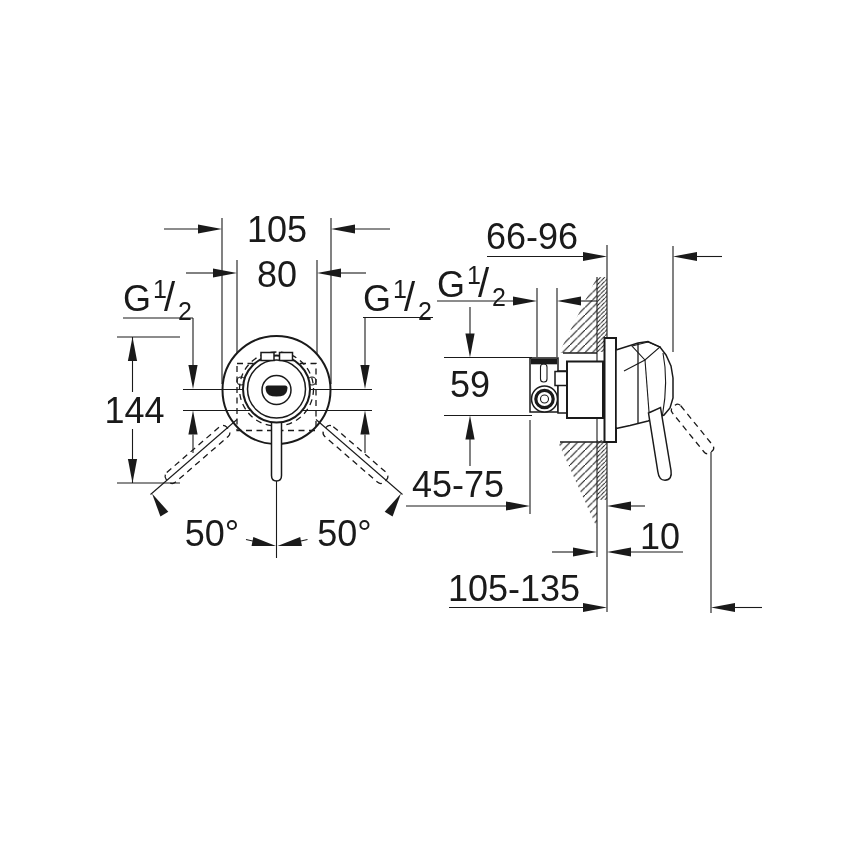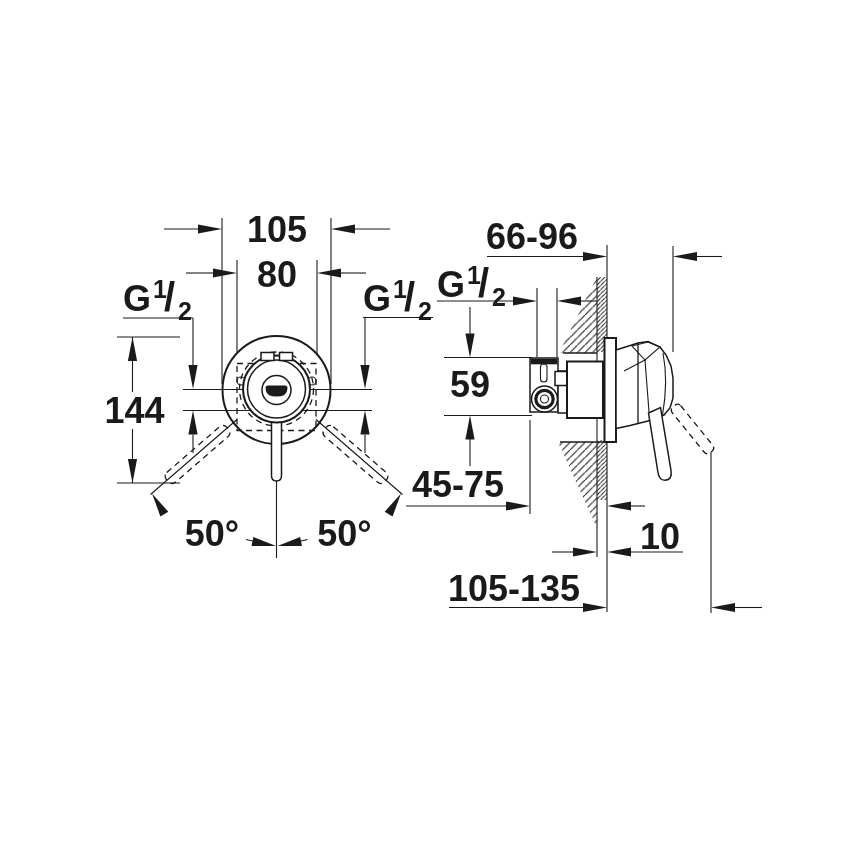--- a/index.html
+++ b/index.html
@@ -1,17 +1,17 @@
 <!DOCTYPE html>
 <html style="--ink: #1a1a1a; --bg: #ffffff;"><head>
 <meta charset="utf-8">
 <style>
   :root { --ink: #1a1a1a; --bg: #ffffff; }
   html, body { margin: 0; padding: 0; background: var(--bg); }
-  .canvas { width: 868px; height: 868px; position: relative; background: var(--bg); overflow: hidden; font-weight: bold; }
+  .canvas { width: 868px; height: 868px; position: relative; background: var(--bg); overflow: hidden; }
   svg { display: block; }
   
   .thin   { stroke: var(--ink); stroke-width: 1.1; fill: none; }
   .thin2  { stroke: var(--ink); stroke-width: 1.3; fill: none; }
   .obj    { stroke: var(--ink); stroke-width: 2;   fill: var(--bg); }
   .objm   { stroke: var(--ink); stroke-width: 1.5; fill: var(--bg); }
   .objt   { stroke: var(--ink); stroke-width: 1.1; fill: none; }
   .dash   { stroke: var(--ink); stroke-width: 1.3; fill: none; stroke-dasharray: 6 4.5; }
   .arr    { fill: var(--ink); stroke: none; }
   .filled { fill: var(--ink); stroke: none; }

